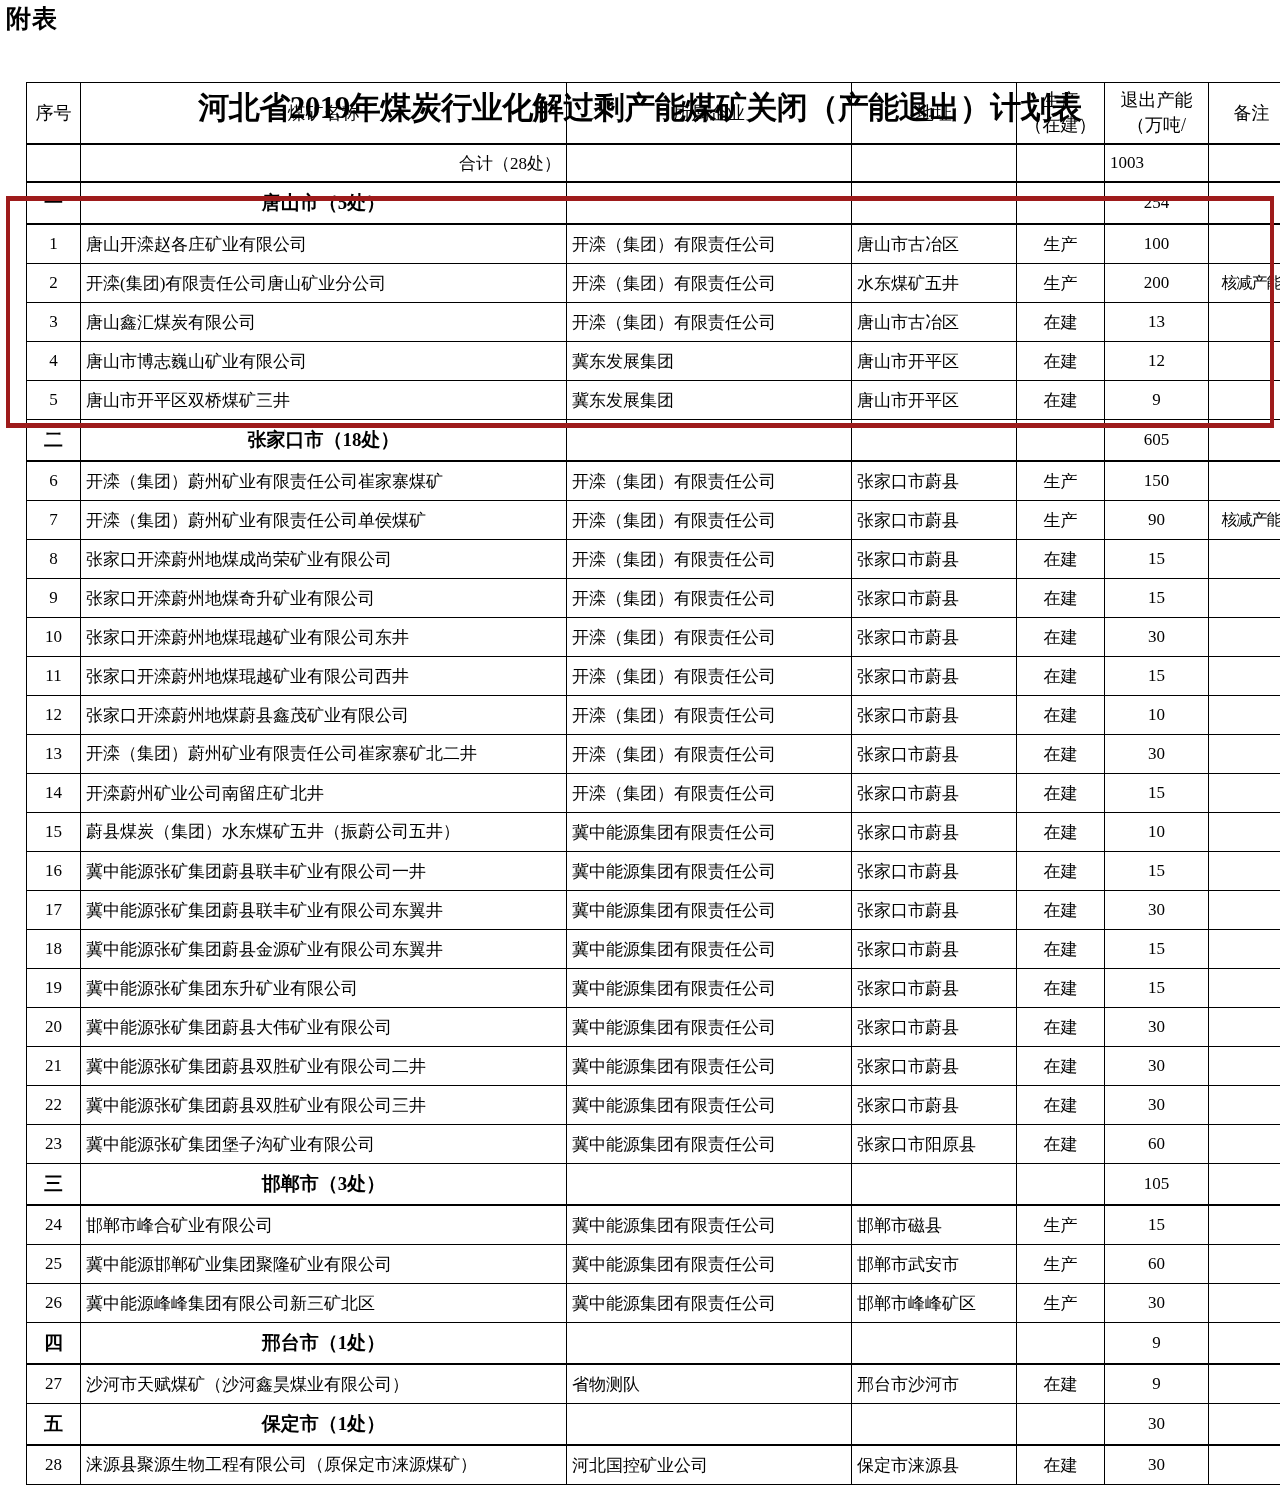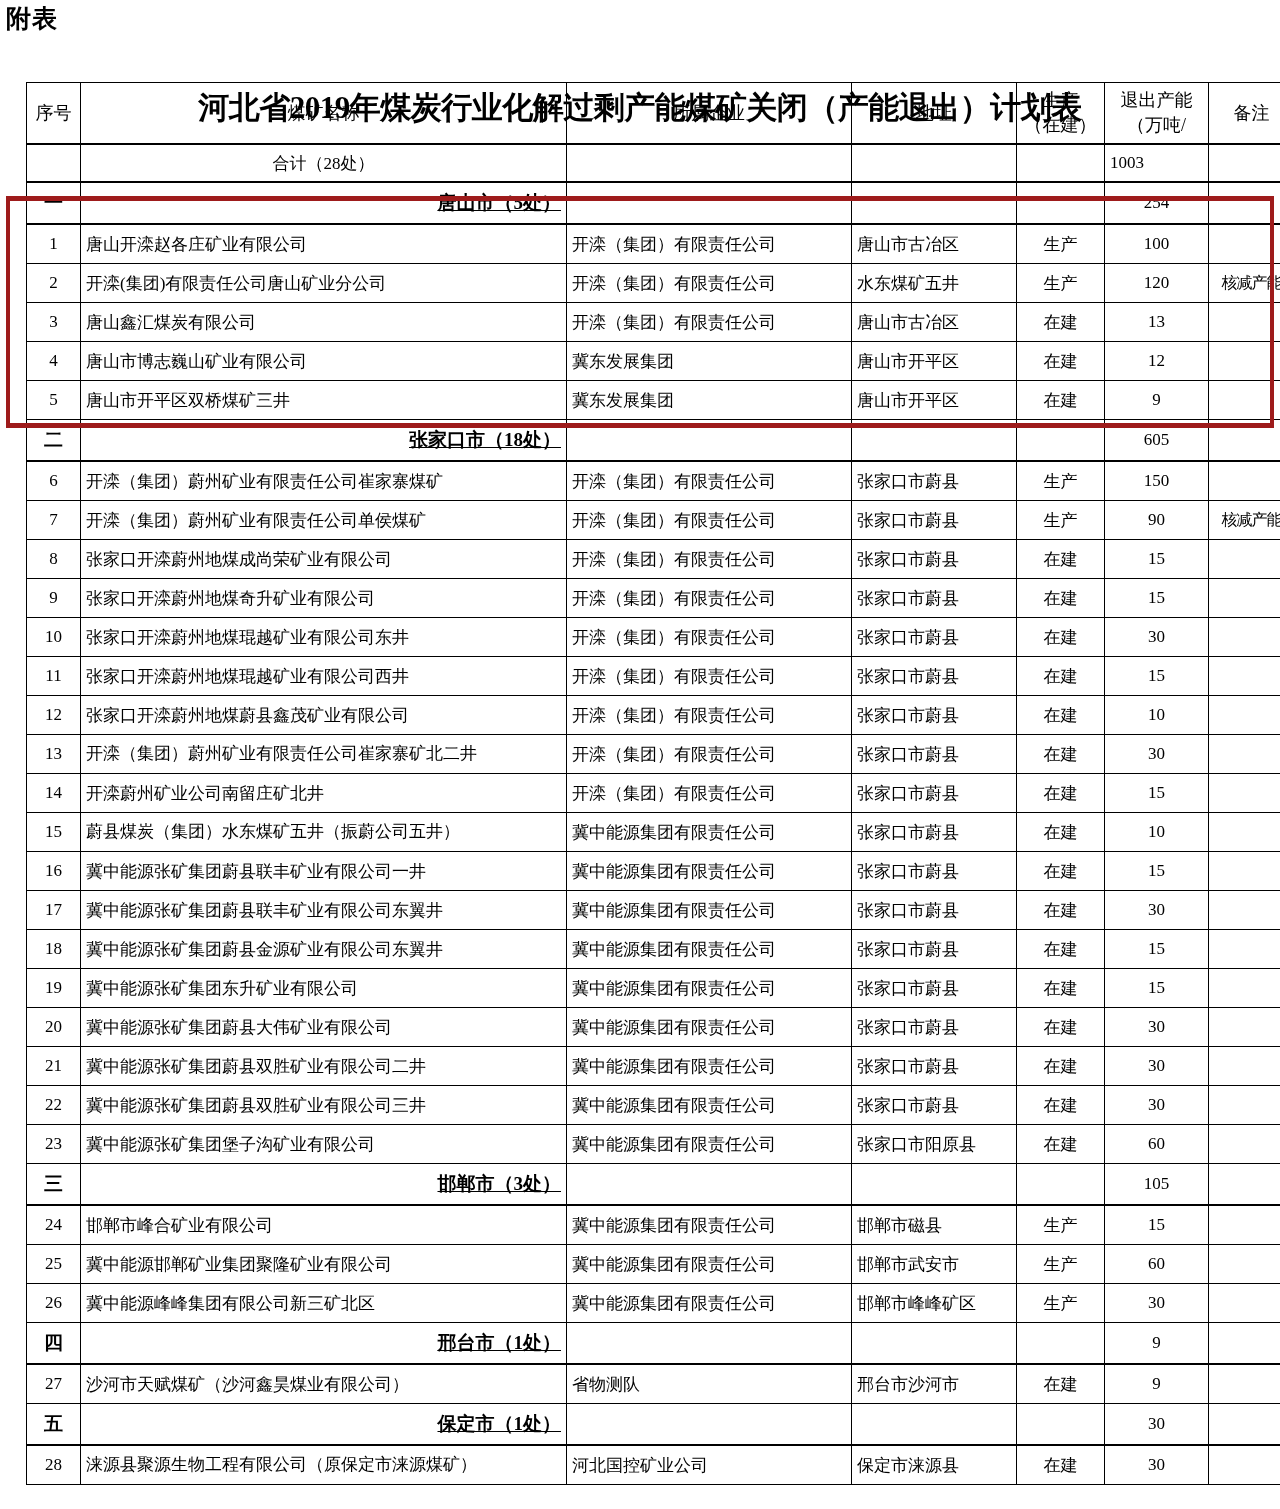--- a/index.html
+++ b/index.html
@@ -99,26 +99,26 @@
   tr.row td.no      { text-align: center; font-size: 17px; }
   tr.row td.mine    { text-align: left; }
   tr.row td.ent     { text-align: left; }
   tr.row td.addr    { text-align: left; white-space: nowrap; margin-top: 25px; }
   tr.row td.state   { text-align: center; }
   tr.row td.cap     { text-align: center; }
   tr.row td.note    { text-align: center; font-size: 16px; letter-spacing: -1px; }
 
   
   tr.total td { height: 36px; }
-  tr.total td.mine { text-align: center; }
+  tr.total td.mine { text-align: right; }
 
   
   tr.section td { height: 40px; }
   tr.section td.no   { text-align: center; font-weight: bold; font-size: 19px; }
-  tr.section td.mine { text-align: right;  font-weight: bold; font-size: 19px; text-decoration: underline; }
+  tr.section td.mine { text-align: center;  font-weight: bold; font-size: 19px; }
   tr.section td.cap  { text-align: center; }
 
   
   td.mine .clip2 {
     display: block;
     max-height: 24px;
     line-height: 24px;
     overflow: hidden;
     word-break: break-all;
   }
@@ -199,21 +199,21 @@
             <td class="state">生产</td>
             <td class="cap">100</td>
             <td class="note"></td>
           </tr>
           <tr class="row">
             <td class="no">2</td>
             <td class="mine">开滦(集团)有限责任公司唐山矿业分公司</td>
             <td class="ent">开滦（集团）有限责任公司</td>
             <td class="addr">水东煤矿五井</td>
             <td class="state">生产</td>
-            <td class="cap">120</td>
+            <td class="cap">200</td>
             <td class="note">核减产能</td>
           </tr>
           <tr class="row">
             <td class="no">3</td>
             <td class="mine">唐山鑫汇煤炭有限公司</td>
             <td class="ent">开滦（集团）有限责任公司</td>
             <td class="addr">唐山市古冶区</td>
             <td class="state">在建</td>
             <td class="cap">13</td>
             <td class="note"></td>

